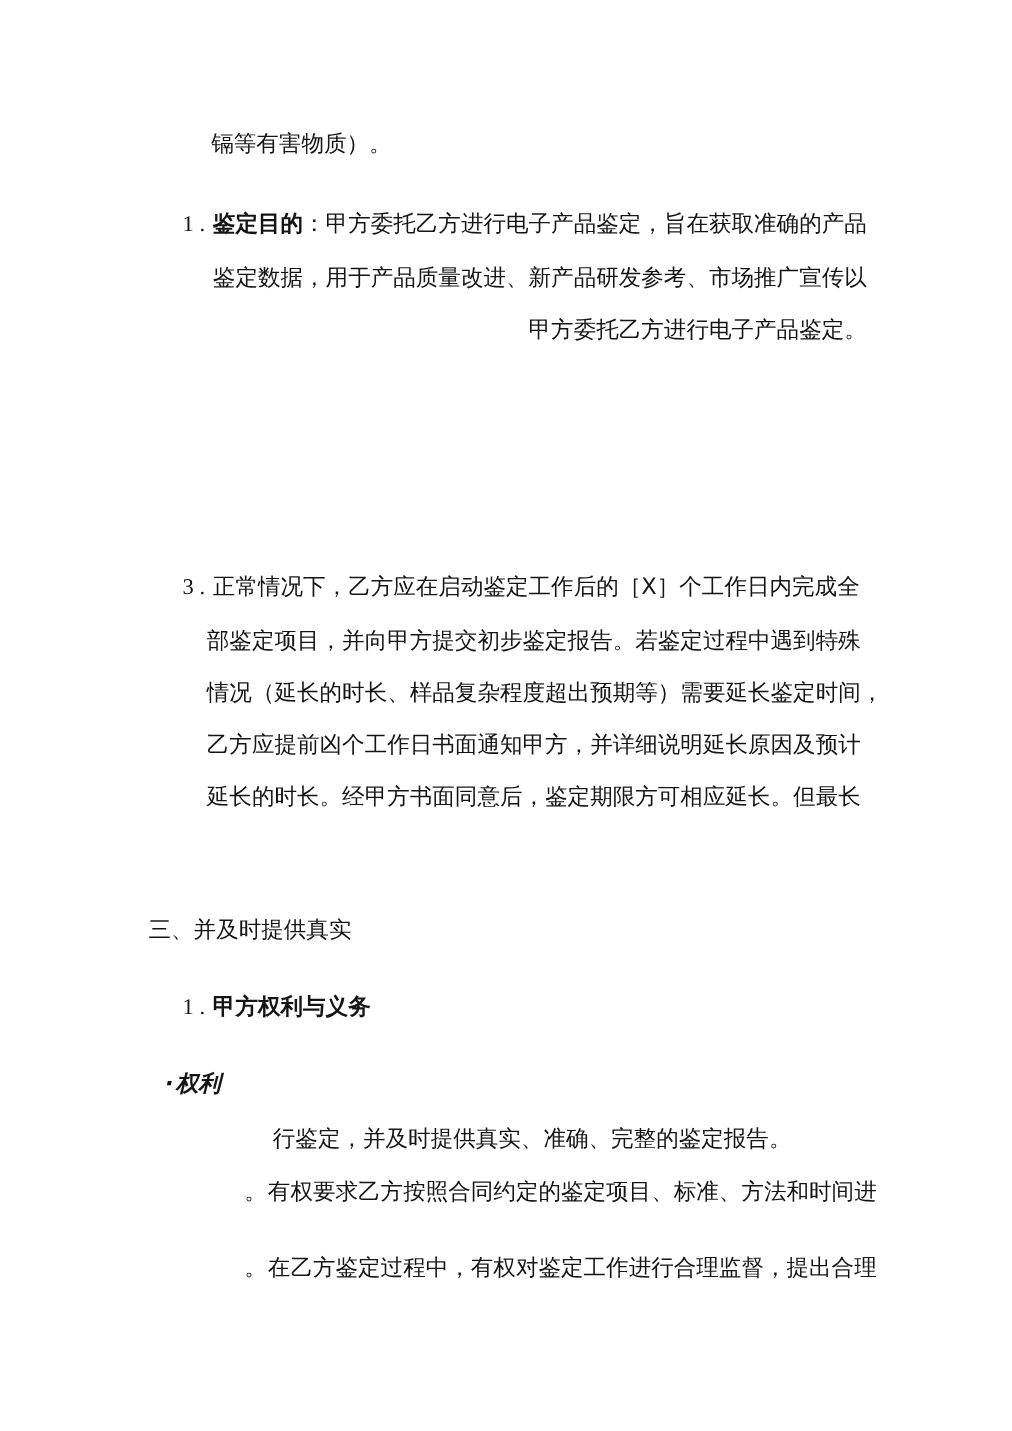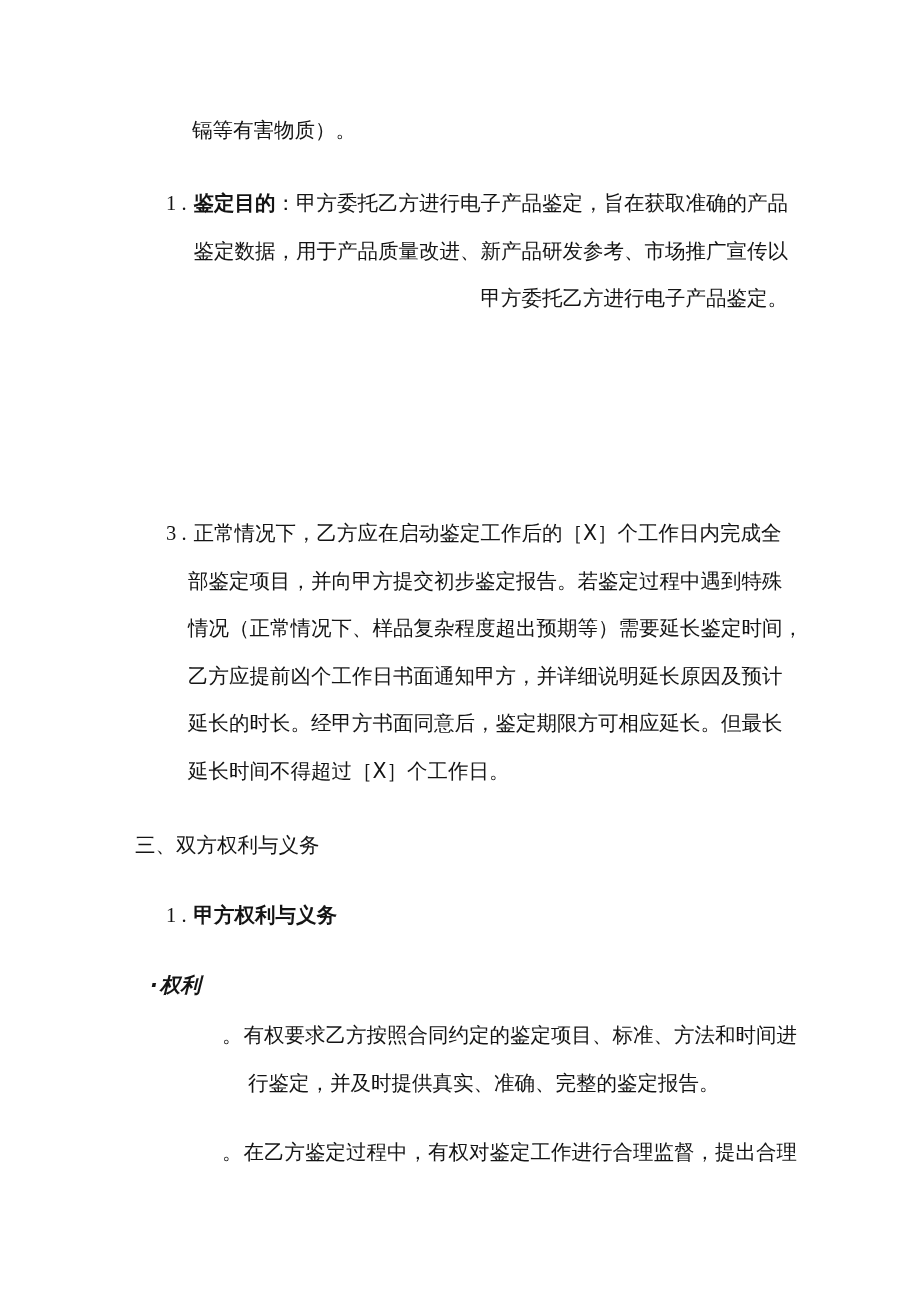--- a/index.html
+++ b/index.html
@@ -54,47 +54,46 @@
 
 
   <div class="block" style="top:415px; left:166px;">
   </div>
 
   <div class="block" style="top:510px; left:166px;">
     <span class="ln">
       <span class="num">3 .</span><span>正常情况下，乙方应在启动鉴定工作后的［X］个工作日内完成全</span>
     </span>
     <span class="ln ind">部鉴定项目，并向甲方提交初步鉴定报告。若鉴定过程中遇到特殊</span>
-    <span class="ln ind">情况（正常情况下、样品复杂程度超出预期等）需要延长鉴定时间，</span>
+    <span class="ln ind">情况（延长的时长、样品复杂程度超出预期等）需要延长鉴定时间，</span>
     <span class="ln ind">乙方应提前凶个工作日书面通知甲方，并详细说明延长原因及预计</span>
     <span class="ln ind">延长的时长。经甲方书面同意后，鉴定期限方可相应延长。但最长</span>
-    <span class="ln ind">延长时间不得超过［X］个工作日。</span>
   </div>
 
   <div class="block" style="top:822px; left:135px;">
-    <span class="ln">三、双方权利与义务</span>
+    <span class="ln">三、并及时提供真实</span>
   </div>
 
   <div class="block" style="top:892px; left:166px;">
     <span class="ln">
       <span class="num">1 .</span><span class="b">甲方权利与义务</span>
     </span>
   </div>
 
   <div class="block" style="top:962px; left:150px;font-style:italic;">
     <span class="ln">
       <span class="bullet-dot">·</span><span class="b">权利</span>
     </span>
   </div>
 
   <div class="block" style="top:1012px; left:222px;">
+    <span class="ln ind-b">行鉴定，并及时提供真实、准确、完整的鉴定报告。</span>
     <span class="ln">
       <span class="bullet-circle">。</span><span>有权要求乙方按照合同约定的鉴定项目、标准、方法和时间进</span>
     </span>
-    <span class="ln ind-b">行鉴定，并及时提供真实、准确、完整的鉴定报告。</span>
   </div>
 
   <div class="block" style="top:1129px; left:222px;">
     <span class="ln">
       <span class="bullet-circle">。</span><span>在乙方鉴定过程中，有权对鉴定工作进行合理监督，提出合理</span>
     </span>
   </div>
 
 </div>
 

